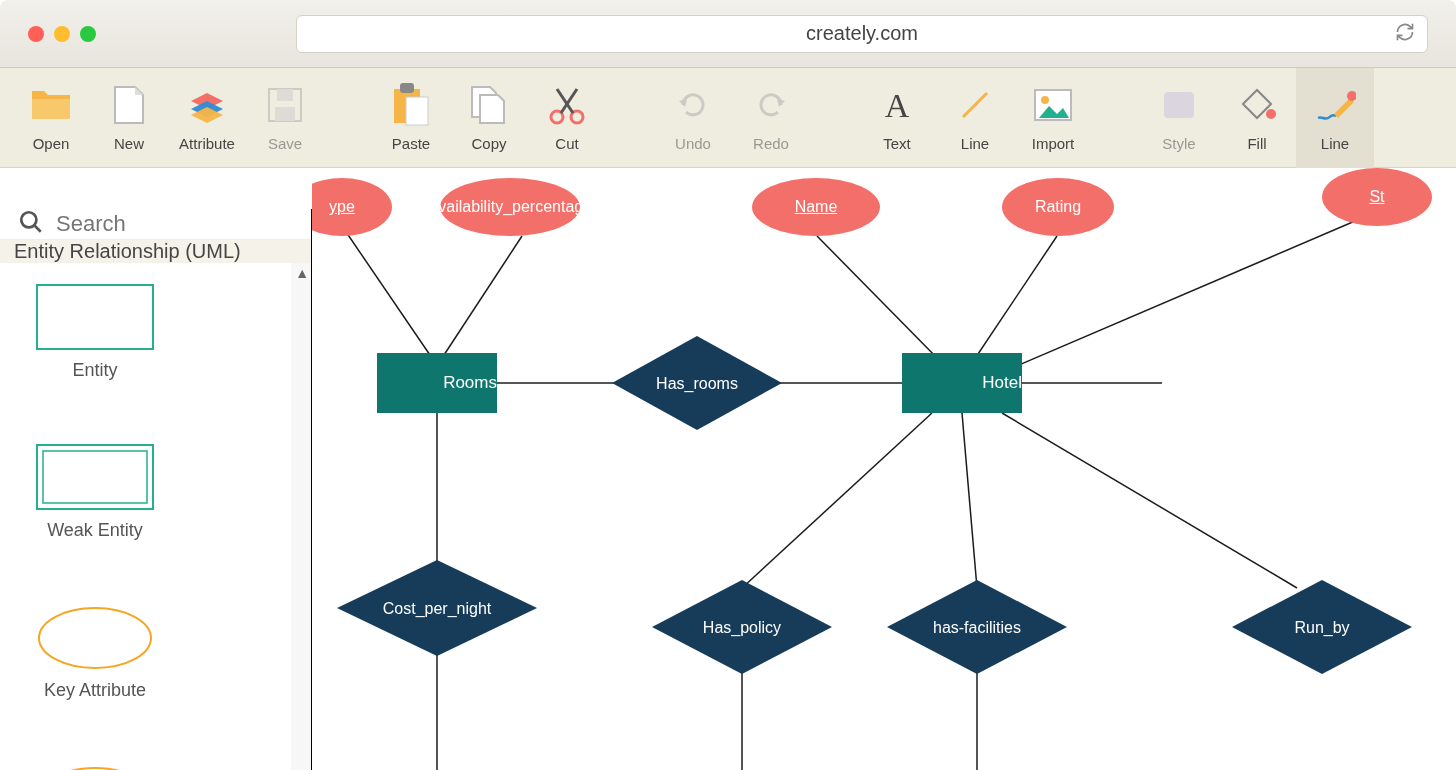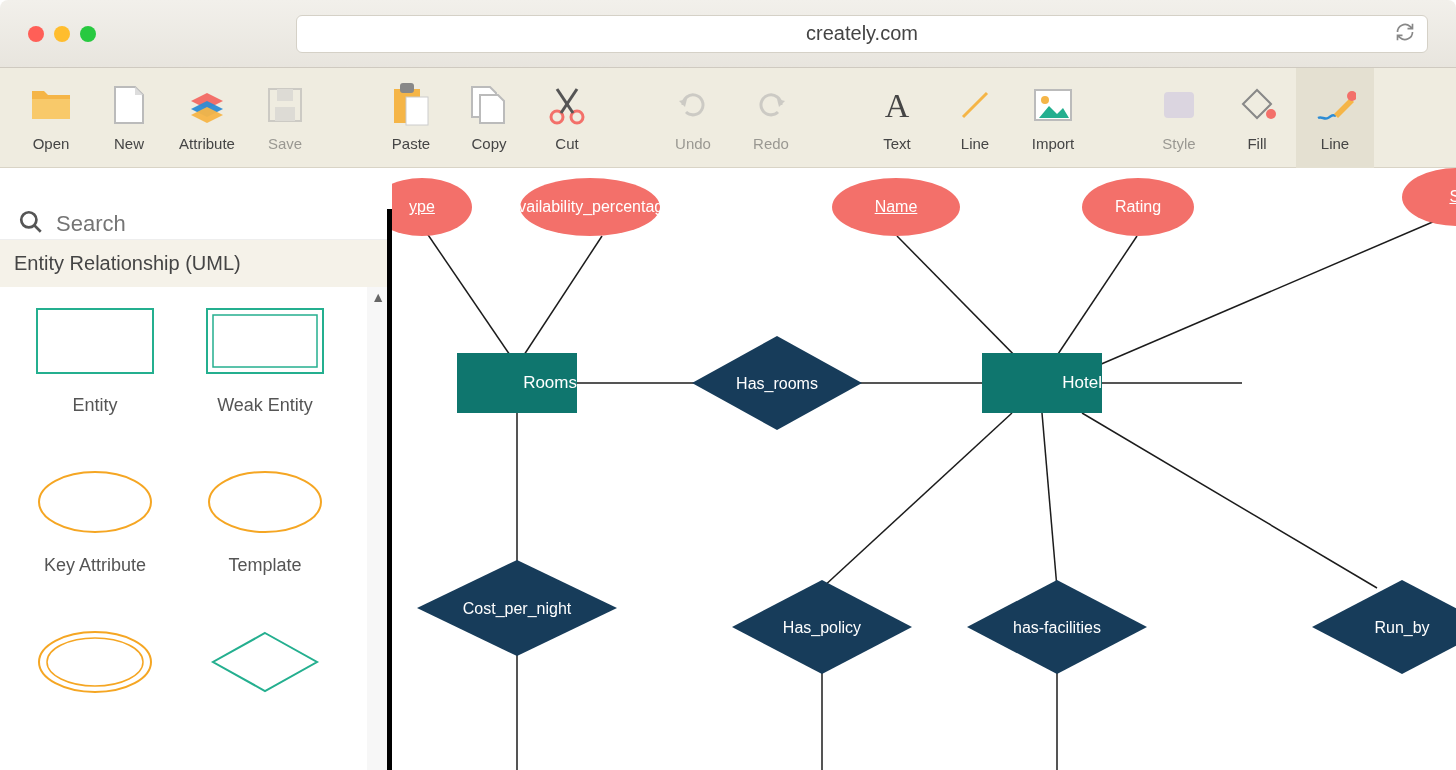--- a/index.html
+++ b/index.html
@@ -20,28 +20,28 @@
 .toolbar { height: 100px; background: #efece0; display: flex; align-items: center; padding: 0 12px; gap: 0; border-bottom: 1px solid #d9d4c6; }
 .tool { width: 78px; display: flex; flex-direction: column; align-items: center; justify-content: center; gap: 8px; cursor: pointer; height: 100px; }
 .tool.gap { margin-left: 48px; }
 .tool.disabled { opacity: 0.5; }
 .tool.active { background: #e4e0d1; }
 .tool .icon { width: 44px; height: 44px; display: flex; align-items: center; justify-content: center; }
 .tool .lbl { font-size: 15px; color: #454545; }
 
 
 .main { display: flex; height: calc(770px - 168px); }
-.left-panel { width: 392px; border-right: 5px solid #000000; display: flex; flex-direction: column; margin-top: 41px; }
+.left-panel { width: 312px; border-right: 1px solid #000000; display: flex; flex-direction: column; margin-top: 41px; }
 .search-row { height: 56px; display: flex; align-items: center; padding: 0 18px; gap: 12px; border-bottom: 1px solid #eee; }
 .search-input { border: none; outline: none; font-size: 22px; color: #b4b0a6; flex: 1; background: transparent; }
-.category { height: 56px; display: flex; align-items: center; padding: 12px 14px; background: #f5f2e9; font-size: 20px; color: #454545; }
+.category { height: 56px; display: flex; align-items: center; padding: 0 14px; background: #f5f2e9; font-size: 20px; color: #454545; }
 .swatches { flex: 1; background: #fff; position: relative; padding: 20px 10px; display: flex; flex-wrap: wrap; }
 .scrollbar-track { position: absolute; right: 0; top: 0; bottom: 0; width: 20px; background: #f7f7f7; }
 .scrollbar-arrow { position: absolute; right: 2px; top: 2px; color: #666; font-size: 14px; }
-.swatch { width: 170px; height: 160px; display: flex; flex-direction: column; align-items: center; justify-content: flex-start; gap: 18px; }
+.swatch { width: 170px; height: 160px; display: flex; flex-direction: column; align-items: center; justify-content: flex-start; gap: 7px; }
 .swatch .shape { width: 120px; height: 70px; }
 .swatch .cap { font-size: 18px; color: #555; }
 
 
 .canvas { flex: 1; position: relative; background: #fff; overflow: hidden; }
 .entity { position: absolute; background: #0f766e; color: #fff; display: flex; align-items: center; justify-content: flex-end; font-size: 17px; }
 .attribute { position: absolute; background: #f3706a; color: #fff; border-radius: 50%; display: flex; align-items: center; justify-content: center; font-size: 16px; text-align: center; line-height: 1.2; }
 .attribute.key { text-decoration: underline; }
 .diamond-wrap { position: absolute; }
 .diamond { width: 100%; height: 100%; }

